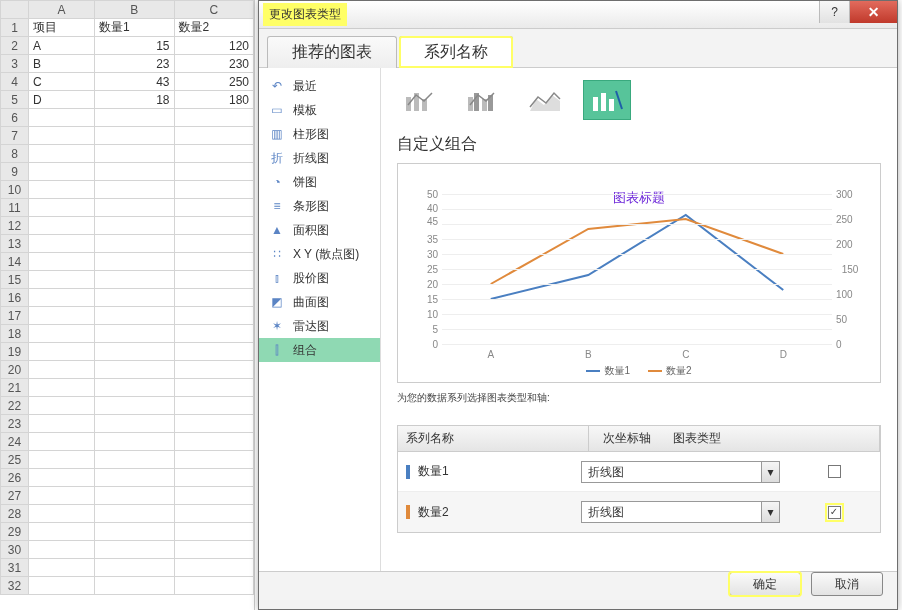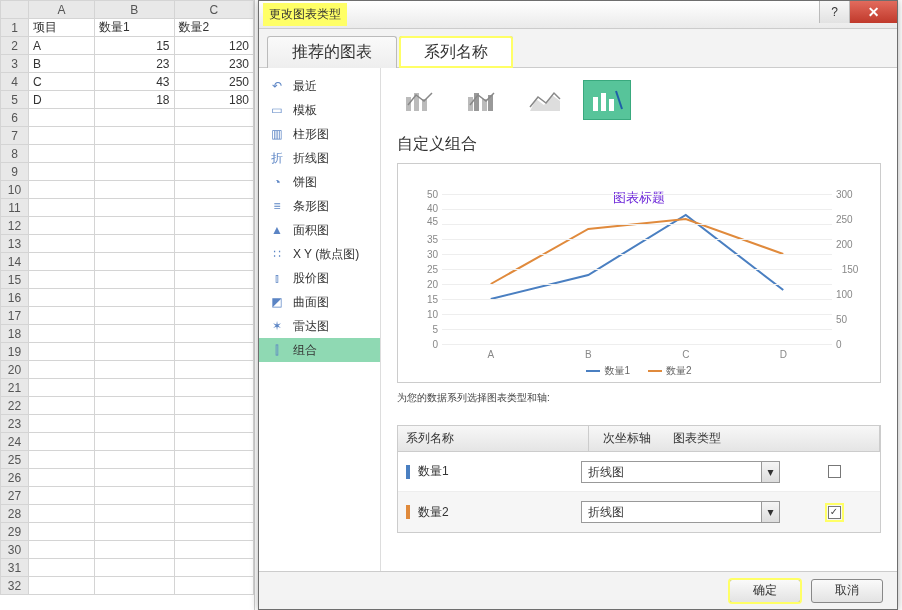--- a/index.html
+++ b/index.html
@@ -63,21 +63,21 @@
   .seriestable .caxis{flex:1;display:flex;justify-content:center}
   .colormark{width:4px;height:14px;background:#4a7fc1}
   .colormark.o{background:#e08a3c}
   .combo{display:flex;border:1px solid #999;background:#fff;height:22px}
   .combo .val{flex:1;padding:2px 6px;font-size:12px}
   .combo .arrow{width:18px;border-left:1px solid #999;display:flex;align-items:center;justify-content:center;background:linear-gradient(#f5f5f5,#ddd)}
   .chk{width:13px;height:13px;border:1px solid #777;background:#fff;display:flex;align-items:center;justify-content:center;font-size:10px}
   .chk.hl{outline:2px solid #ffff66;outline-offset:1px}
   .chk.on::after{content:"✓";color:#444;font-size:10px;line-height:1}
 
-  .footer{height:38px;border-top:1px solid #ccc;background:#f3f3f3;display:flex;align-items:center;justify-content:flex-end;gap:10px;padding:0 14px}
+  .footer{height:38px;border-top:1px solid #ccc;background:#f3f3f3;display:flex;justify-content:flex-end;gap:10px;padding:0 14px}
   .btn{min-width:72px;height:24px;border:1px solid #888;background:linear-gradient(#fafafa,#e3e3e3);border-radius:3px;font-size:12px;display:flex;align-items:center;justify-content:center}
   .btn.primary{outline:2px solid #ffff66;outline-offset:-1px}
 </style>
 </head>
 <body>
 
 <div class="sheet">
   <table>
     <tbody>
         <tr class="colhdr">

